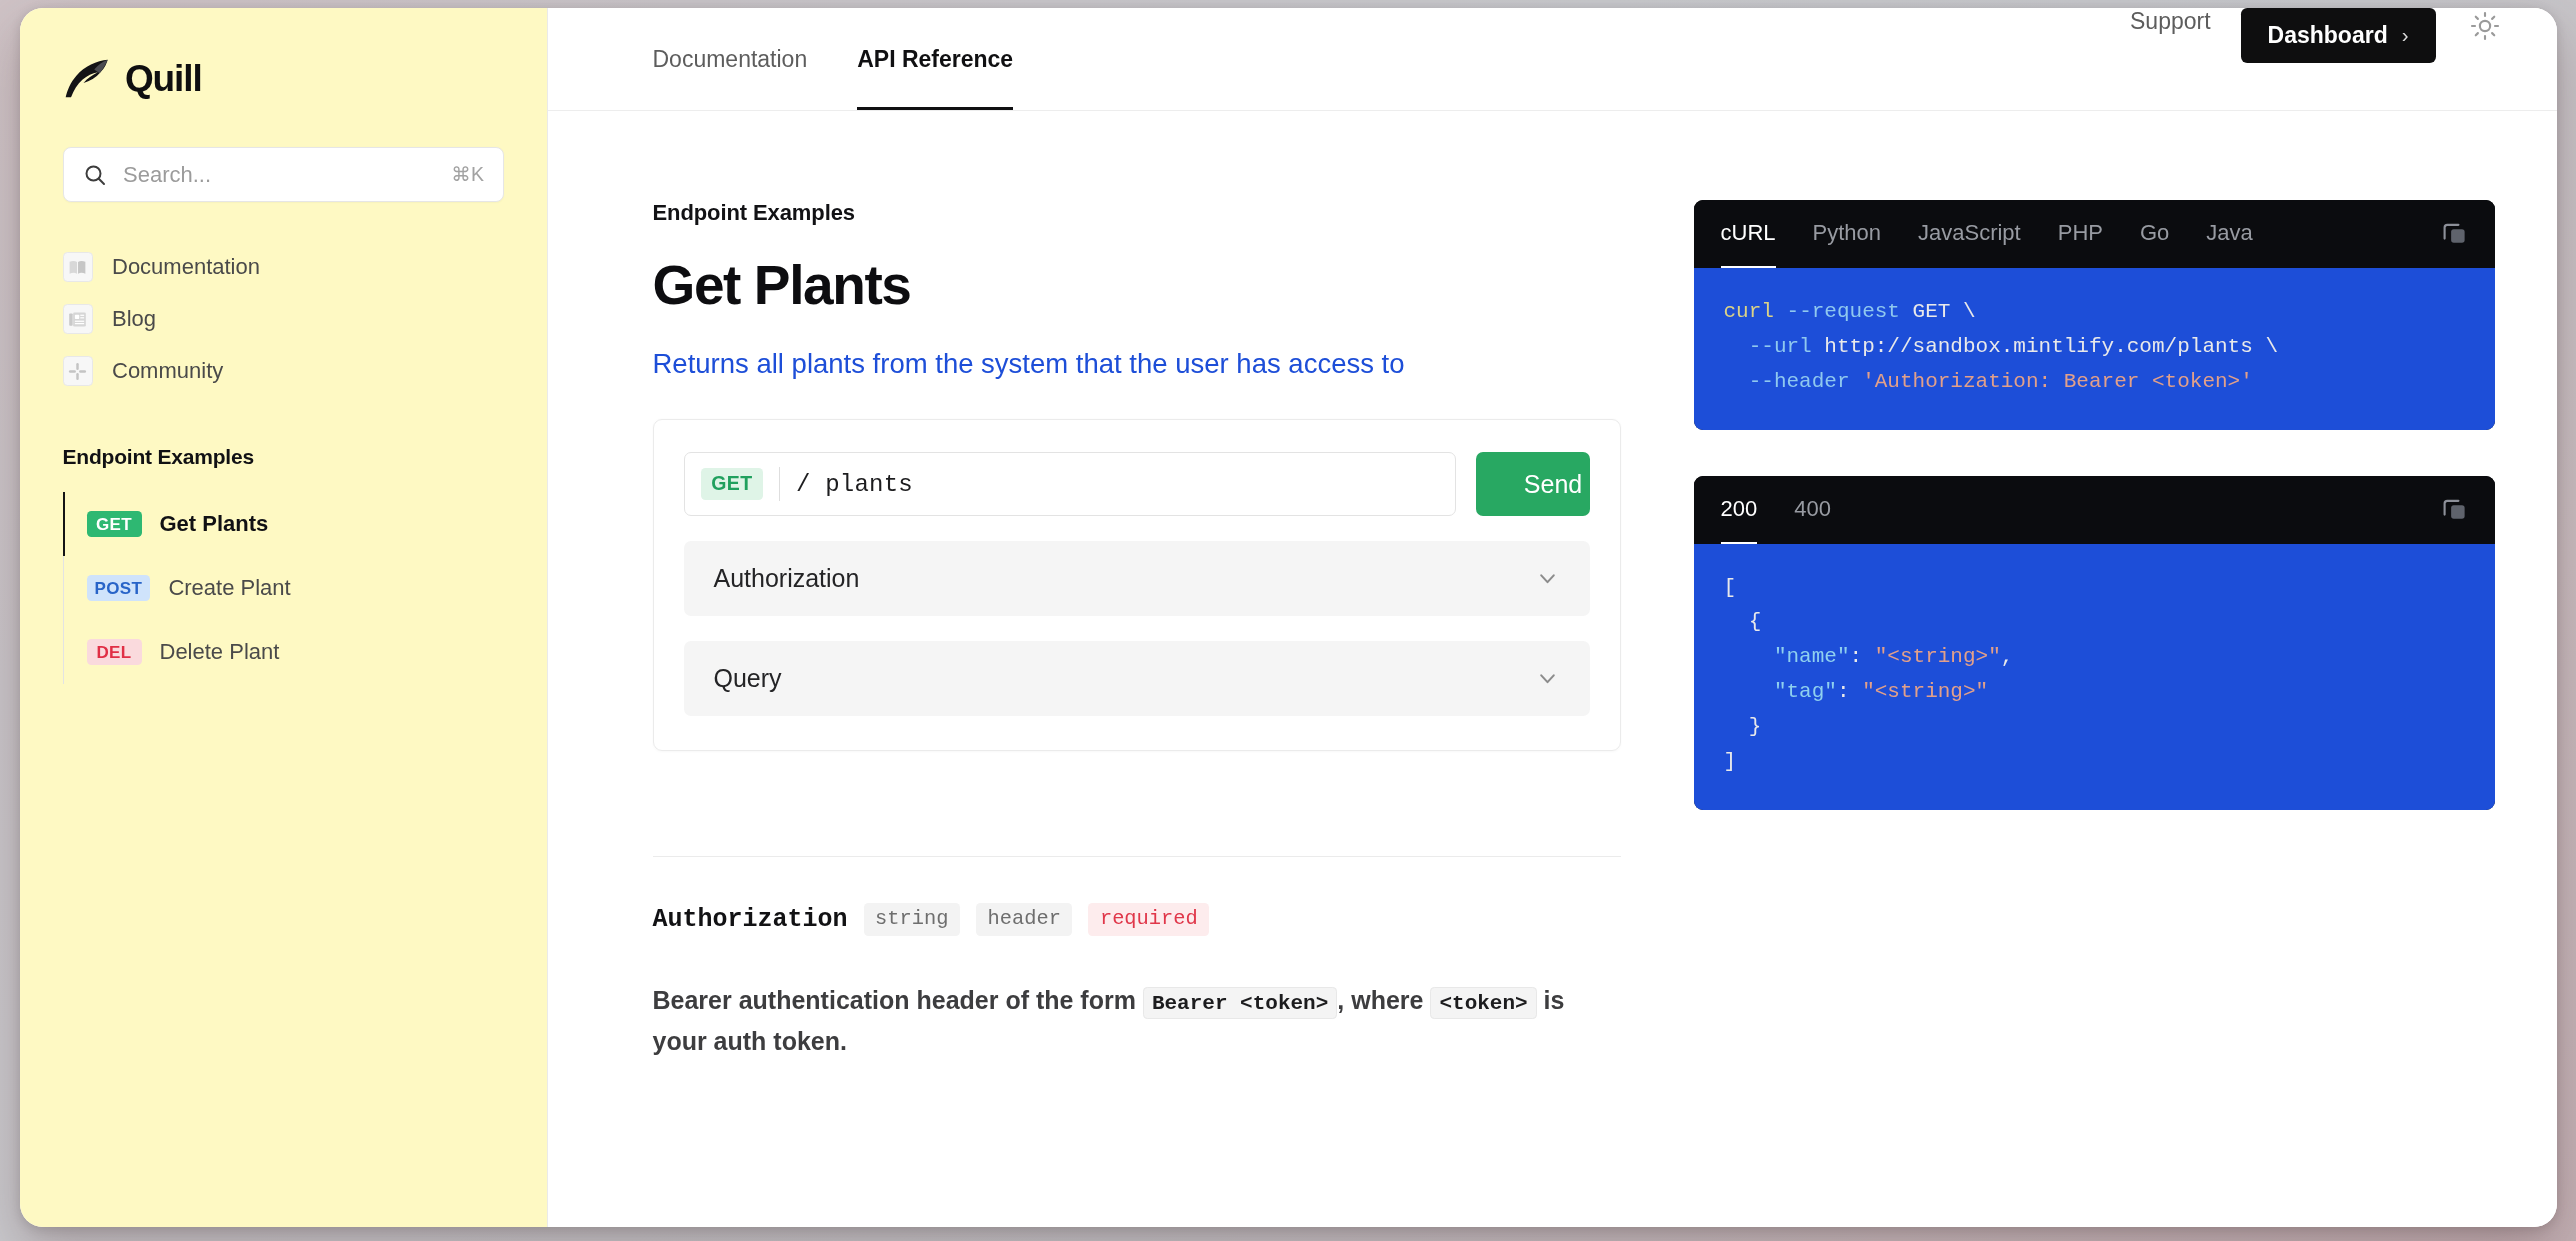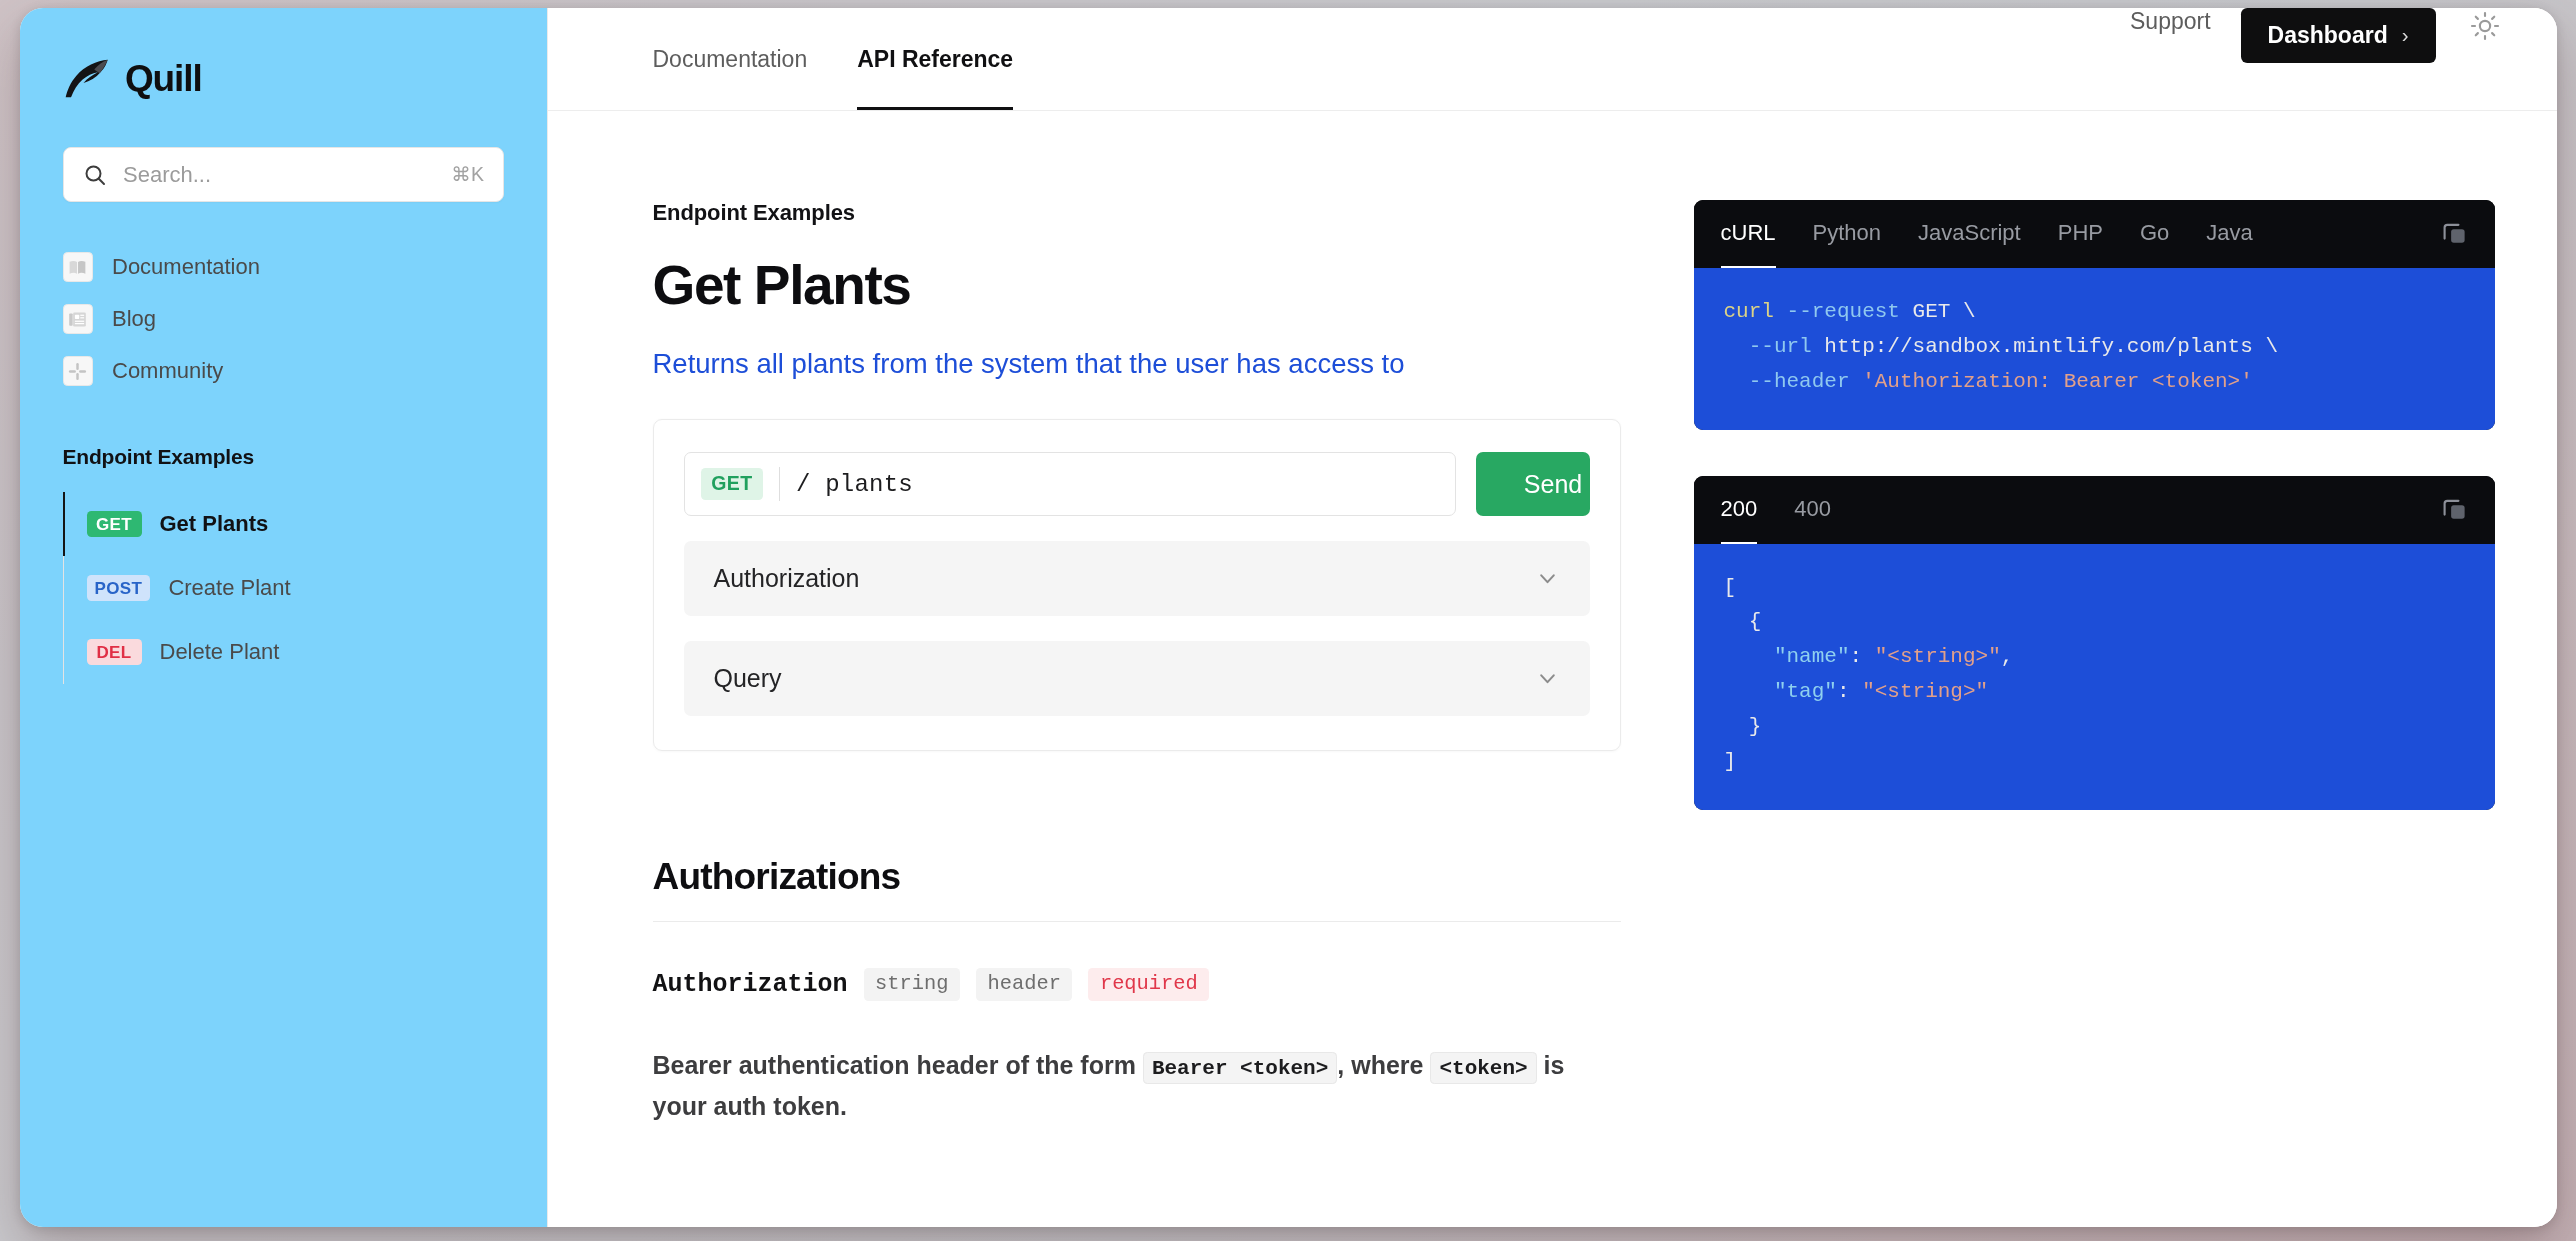--- a/index.html
+++ b/index.html
@@ -27,21 +27,21 @@
     border-radius: 23px 23px 23px 23px;
     overflow: hidden;
     box-shadow: 0 23px 53px rgba(90,60,65,0.33), 0 2.7px 10.7px rgba(0,0,0,0.14);
     display: flex;
   }
 
   
   #sidebar {
     width: 528px;
     flex: 0 0 528px;
-    background: #7dd3fc;
+    background: #fef9c3;
     border-right: 0.9px solid #eaeaea;
     padding: 0;
     position: relative;
   }
 
   .brand {
     display: flex;
     align-items: center;
     gap: 12.4px;
     padding: 43px 0 0 43px;
@@ -571,21 +571,20 @@
             <span class="accordion-label">Query</span>
             <span class="chev">
               <svg viewBox="0 0 24 24" fill="none" stroke="currentColor" stroke-width="2" stroke-linecap="round" stroke-linejoin="round" aria-hidden="true">
                   <polyline points="6 9 12 15.5 18 9"></polyline>
                 </svg>
             </span>
           </div>
         </div>
 
         <div class="section">
-          <h2 class="section-title">Authorizations</h2>
           <div class="section-rule"></div>
 
           <div class="param-head">
             <span class="param-name">Authorization</span>
             <span class="tagchip">string</span>
             <span class="tagchip">header</span>
             <span class="tagchip req">required</span>
           </div>
 
           <p class="param-desc">

